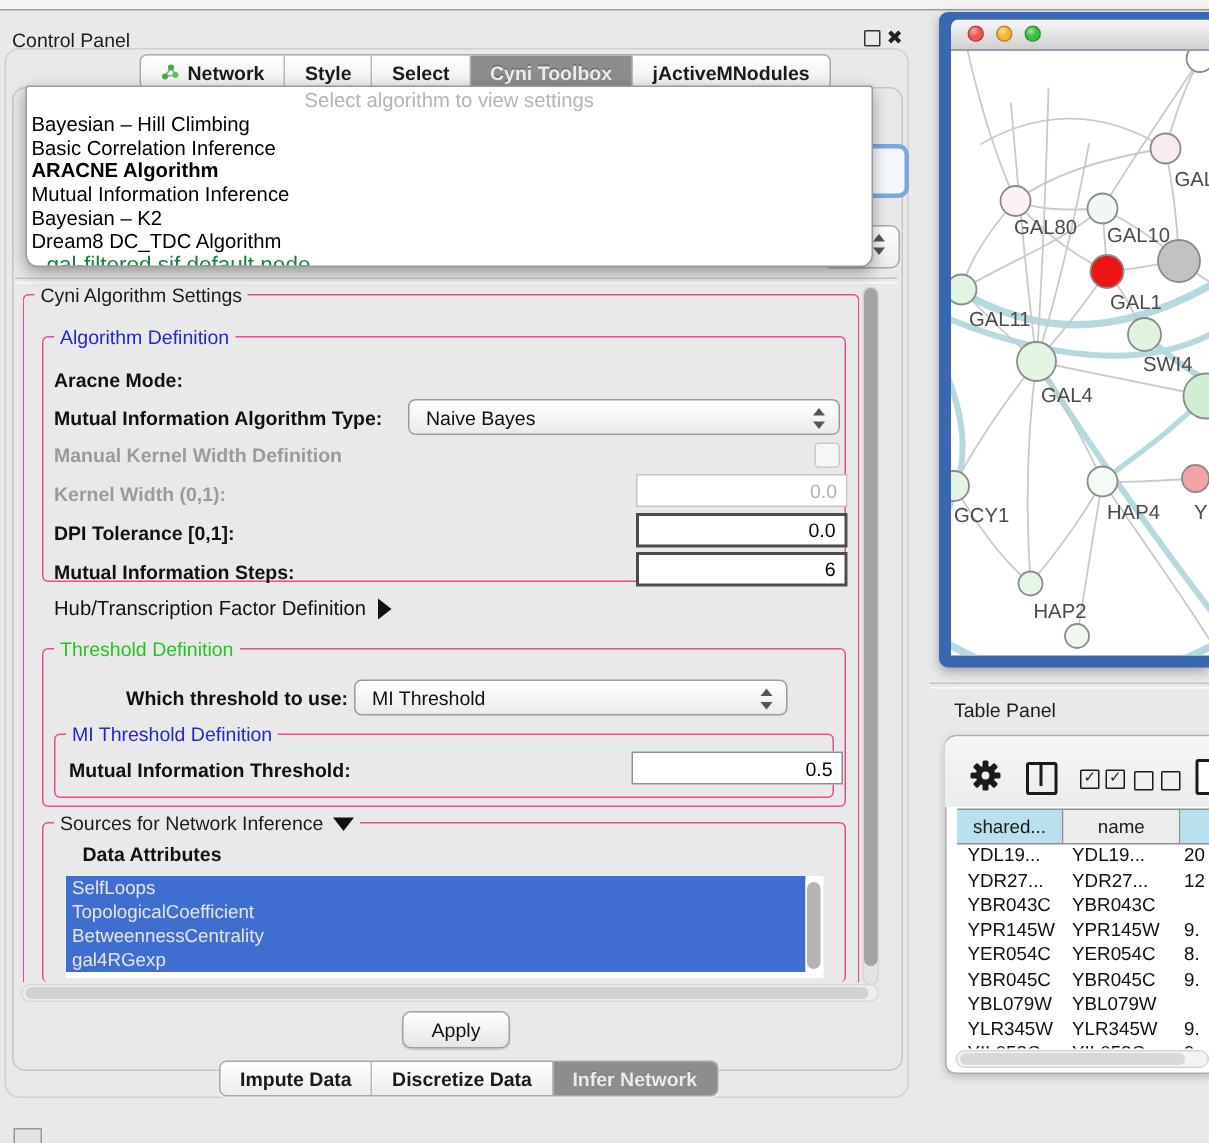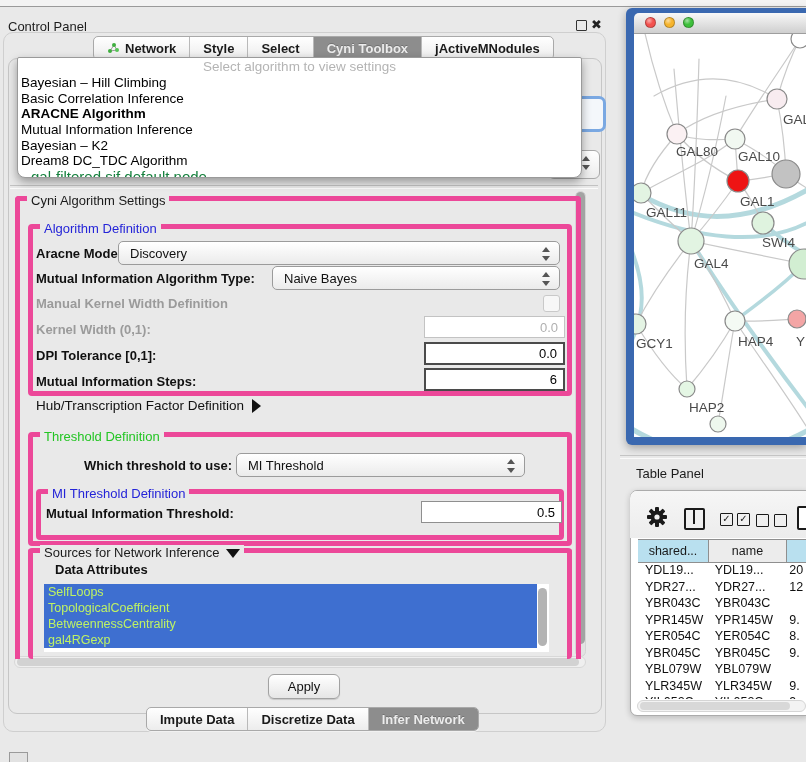--- a/index.html
+++ b/index.html
@@ -39,21 +39,21 @@
 
   
   .dropdown{left:17px;top:57px;width:563px;height:119px;background:#fff;border:1px solid #9a9a9a;
         border-radius:2px 2px 8px 8px;box-shadow:0 4px 10px rgba(0,0,0,.35);z-index:50;overflow:hidden;}
   .dd-prompt{height:17px;line-height:17px;text-align:center;color:#b4b4b4;font-size:13.5px;}
   .dd-item{height:15.7px;line-height:15.7px;padding-left:3px;font-size:13.5px;color:#000;white-space:nowrap;}
   .dd-item.sel{font-weight:bold;}
   .dd-ghost{height:15px;line-height:15px;padding-left:13px;font-size:15px;color:#15803d;}
 
   
-  .group{border:5px solid #ec4899;border-radius:4px;}
+  .group{border:1px solid #ec4899;border-radius:4px;}
   .gtitle{position:absolute;top:-8px;left:7px;background:#e9e9e9;padding:0 4px;font-size:13px;white-space:nowrap;}
   .blue{color:#2424d8;} .green{color:#23c523;} .black{color:#1a1a1a;}
   .lbl{font-size:13px;font-weight:bold;color:#111;white-space:nowrap;}
   .lbl.dis{color:#9b9b9b;}
   .combo{border:1px solid #9b9b9b;border-radius:5px;background:linear-gradient(#ffffff,#ebebeb);
          height:24px;display:flex;align-items:center;font-size:13px;color:#111;padding-left:11px;box-sizing:border-box;}
   .spin{position:absolute;right:8px;top:5px;width:9px;height:14px;}
   .spin:before,.spin:after{content:"";position:absolute;left:0;border-left:4.5px solid transparent;border-right:4.5px solid transparent;}
   .spin:before{top:0;border-bottom:5px solid #555;}
   .spin:after{bottom:0;border-top:5px solid #555;}
@@ -65,21 +65,21 @@
   .chk{width:15px;height:15px;border:1px solid #c9c9c9;border-radius:3px;background:#f7f7f7;}
   .tri-right{display:inline-block;width:0;height:0;border-top:7px solid transparent;border-bottom:7px solid transparent;border-left:9px solid #111;vertical-align:-3px;margin-left:8px;}
   .tri-down{display:inline-block;width:0;height:0;border-left:7px solid transparent;border-right:7px solid transparent;border-top:9px solid #111;vertical-align:-1px;margin-left:6px;}
 
   .vscroll{left:575px;top:191px;width:11px;height:466px;background:#e3e3e3;border:1px solid #d4d4d4;border-radius:6px;box-sizing:border-box;}
   .vthumb{left:576px;top:192px;width:9px;height:452px;background:#a3a3a3;border-radius:5px;}
   .hscroll{left:14px;top:656px;width:572px;height:12px;background:#efefef;border:1px solid #d8d8d8;border-radius:7px;box-sizing:border-box;}
   .hthumb{left:17px;top:658px;width:562px;height:8px;background:#d2d2d2;border-radius:5px;}
 
   .listbox{left:44px;top:584px;width:505px;height:68px;background:#fff;overflow:hidden;}
-  .li-row{height:16px;line-height:16px;background:#3e6fd0;color:#bef264;font-size:12.5px;padding-left:4px;width:489px;}
+  .li-row{height:16px;line-height:16px;background:#3e6fd0;color:#e5e5e5;font-size:12.5px;padding-left:4px;width:489px;}
   .list-vtrack{position:absolute;right:1px;top:2px;width:11px;height:64px;background:#fff;}
   .list-vthumb{position:absolute;right:2px;top:4px;width:9px;height:58px;background:#b3b3b3;border-radius:5px;}
 
   .apply-btn{left:268px;top:674px;width:70px;height:23px;border:1px solid #a2a2a2;border-radius:6px;
              background:linear-gradient(#ffffff,#e6e6e6);display:flex;align-items:center;justify-content:center;
              font-size:13px;color:#111;box-shadow:0 1px 1px rgba(0,0,0,.15);}
 
   .corner-box{left:9px;top:752px;width:17px;height:12px;border:1px solid #9a9a9a;background:#e2e2e2;}
 
   
@@ -173,24 +173,20 @@
   <div class="abs hthumb"></div>
 
   <div class="abs group" style="left:15px;top:196px;width:556px;height:458px;border-bottom:none;border-radius:4px 4px 0 0;">
     <span class="gtitle black">Cyni Algorithm Settings</span>
   </div>
 
   <div class="abs group" style="left:28px;top:224px;width:534px;height:162px;">
     <span class="gtitle blue">Algorithm Definition</span>
   </div>
   <div class="abs lbl" style="left:36px;top:246px;">Aracne Mode:</div>
-  <div class="abs combo" style="left:118px;top:241px;width:442px;">
-    <span>Discovery</span>
-    <span class="spin"></span>
-  </div>
   <div class="abs lbl" style="left:36px;top:271px;">Mutual Information Algorithm Type:</div>
   <div class="abs combo" style="left:272px;top:266px;width:288px;">
     <span>Naive Bayes</span>
     <span class="spin"></span>
   </div>
   <div class="abs lbl dis" style="left:36px;top:296px;">Manual Kernel Width Definition</div>
   <div class="abs chk" style="left:543px;top:295px;"></div>
   <div class="abs lbl dis" style="left:36px;top:322px;">Kernel Width (0,1):</div>
   <div class="abs tfield tf-light" style="left:424px;top:316px;width:141px;height:22px;">0.0</div>
   <div class="abs lbl" style="left:36px;top:348px;">DPI Tolerance [0,1]:</div>

